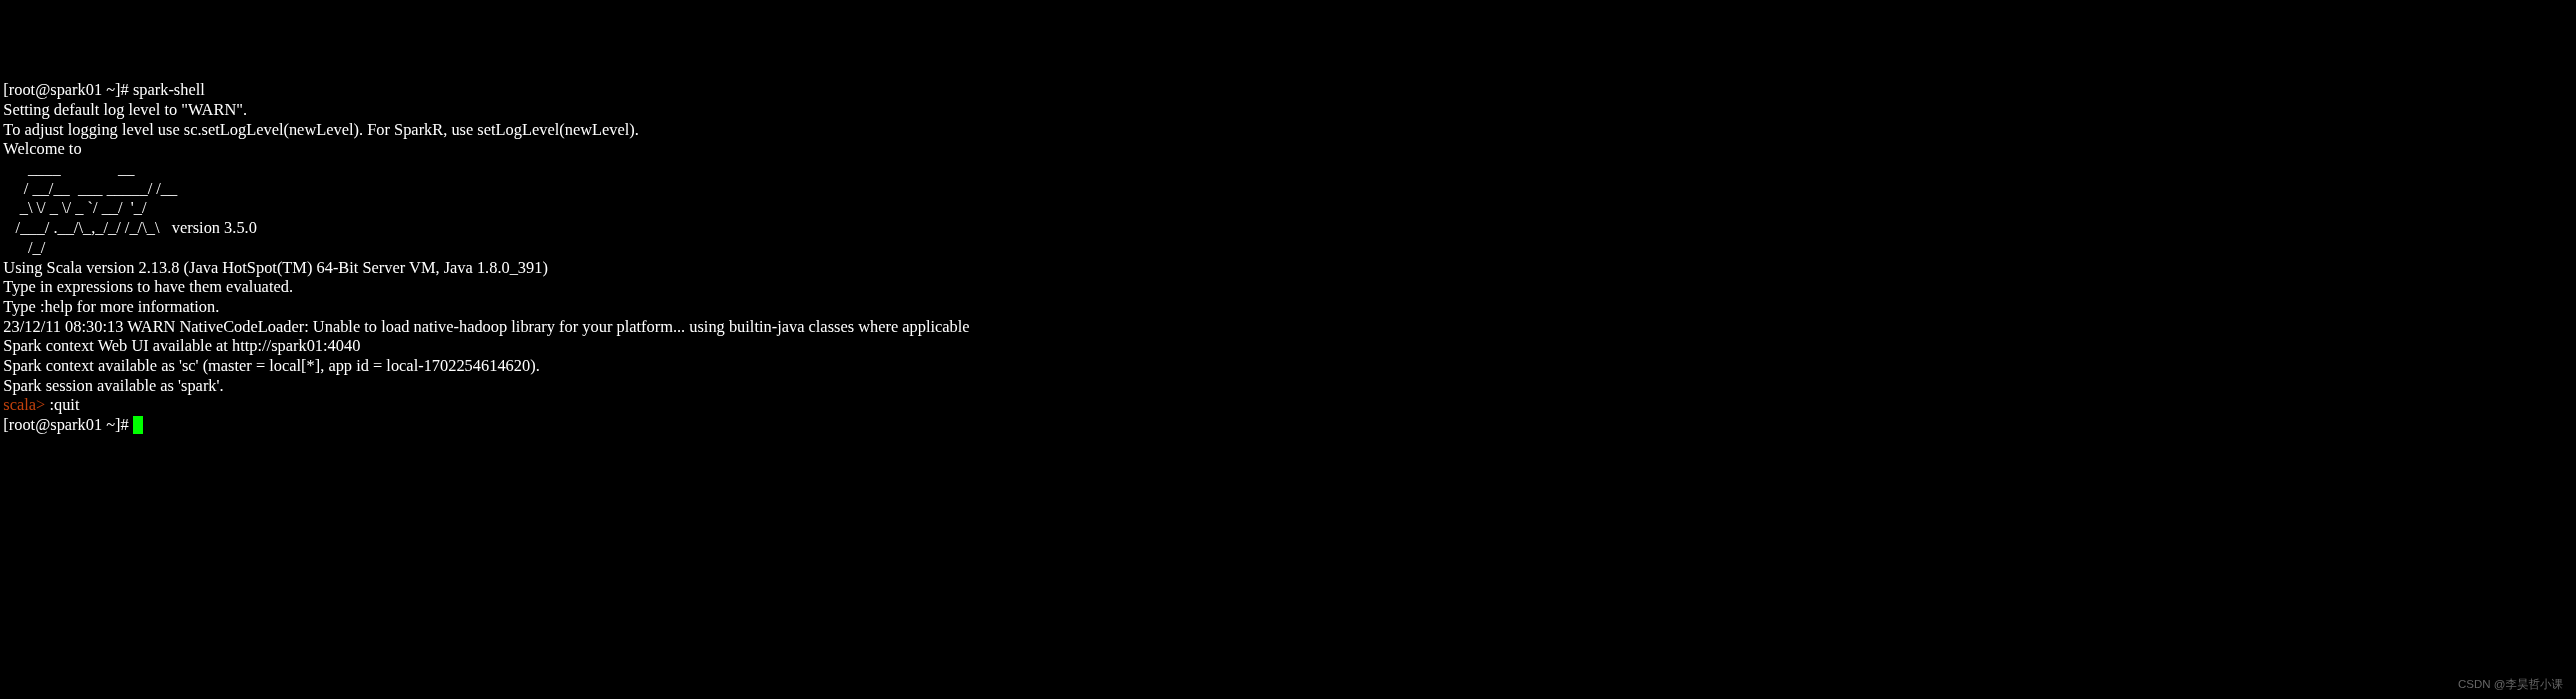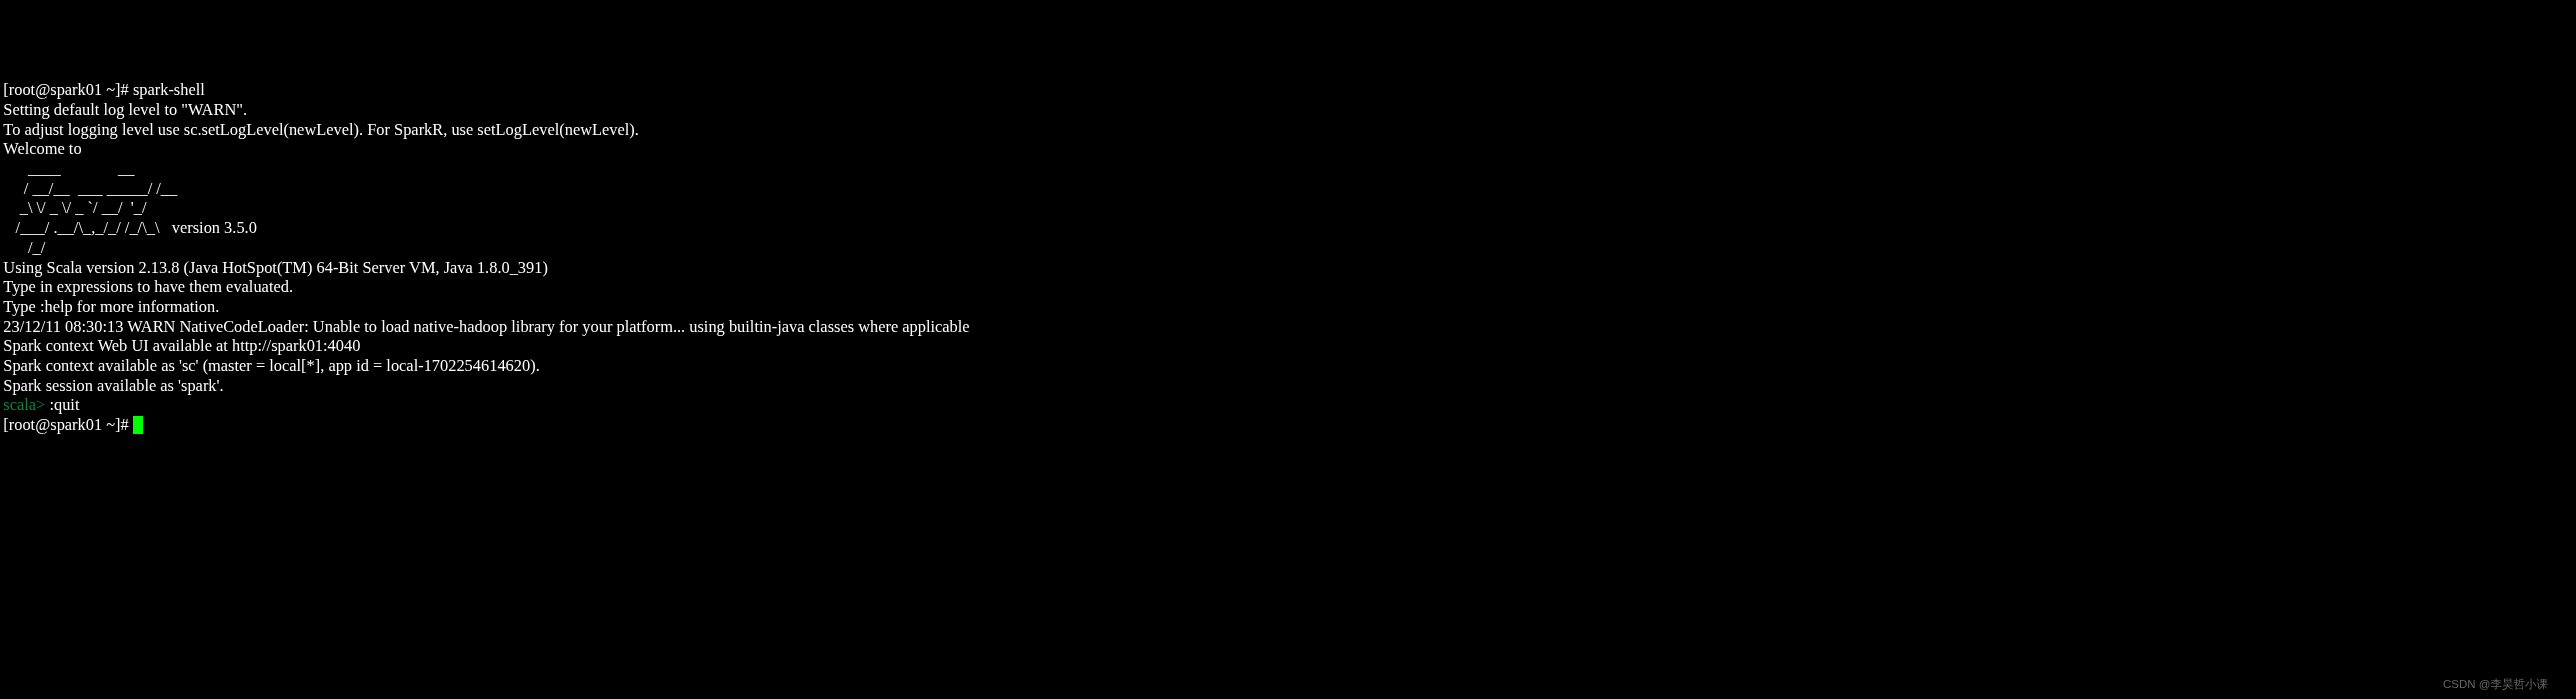--- a/index.html
+++ b/index.html
@@ -22,32 +22,32 @@
       position: relative;
     }
     .line {
       display: block;
       white-space: pre;
     }
     .prompt-root {
       color: #fff;
     }
     .scala-prompt {
-      color: #15803d;
+      color: #c2410c;
     }
     .cursor {
       display: inline-block;
       width: 10px;
       height: 18px;
       background: #00ff00;
       vertical-align: text-bottom;
     }
     .watermark {
       position: absolute;
-      right: 28px;
+      right: 13px;
       bottom: 8.2px;
       color: #666;
       font-size: 11.5px;
       font-family: sans-serif;
     }
   </style>
 </head>
 <body>
 
 

